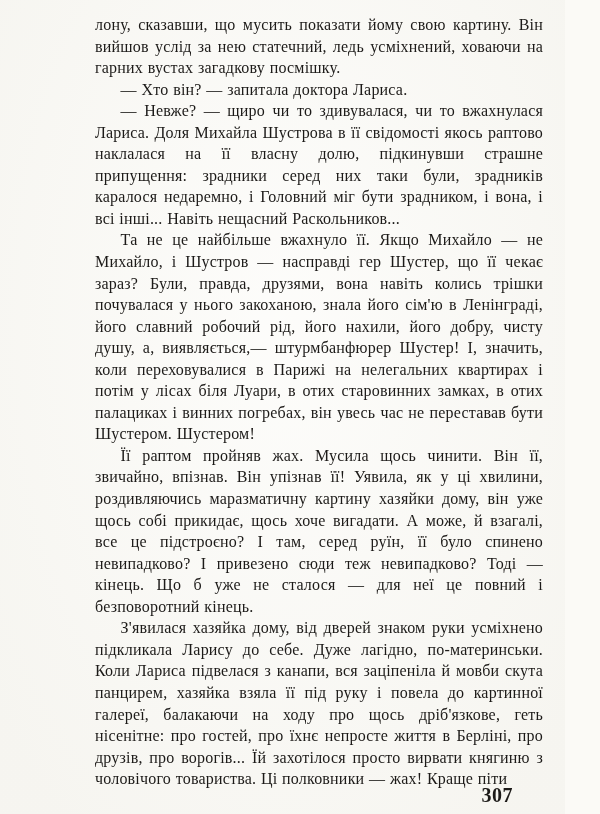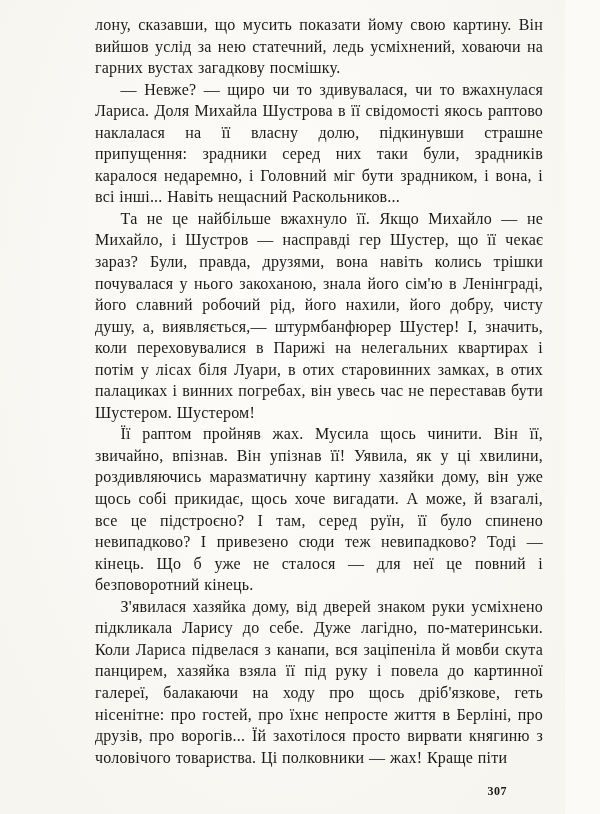--- a/index.html
+++ b/index.html
@@ -36,33 +36,34 @@
   .para {
     margin: 0;
     text-indent: 1.6em;
     word-spacing: 0.5px;
   }
   .para.no-indent {
     text-indent: 0;
   }
   .page-number {
     position: absolute;
-    right: 58px;
+    right: 52px;
     top: 784px;
     color: #1c1a18;
-    font-size: 12px;
+    font-size: 20px;
     letter-spacing: 0.5px;
     font-weight: bold;
   }
 </style>
 </head>
 <body>
 
 <div class="page">
   <div class="text-column">
     <p class="para no-indent">лону, сказавши, що мусить показати йому свою картину. Він вийшов услід за нею статечний, ледь усміхнений, ховаючи на гарних вустах загадкову посмішку.</p>
+    <p class="para">— Хто він? — запитала доктора Лариса.</p>
     <p class="para">— Невже? — щиро чи то здивувалася, чи то вжахнулася Лариса. Доля Михайла Шустрова в її свідомості якось раптово наклалася на її власну долю, підкинувши страшне припущення: зрадники серед них таки були, зрадників каралося недаремно, і Головний міг бути зрадником, і вона, і всі інші... Навіть нещасний Раскольников...</p>
     <p class="para">Та не це найбільше вжахнуло її. Якщо Михайло — не Михайло, і Шустров — насправді гер Шустер, що її чекає зараз? Були, правда, друзями, вона навіть колись трішки почувалася у нього закоханою, знала його сім'ю в Ленінграді, його славний робочий рід, його нахили, його добру, чисту душу, а, виявляється,— штурмбанфюрер Шустер! І, значить, коли переховувалися в Парижі на нелегальних квартирах і потім у лісах біля Луари, в отих старовинних замках, в отих палациках і винних погребах, він увесь час не переставав бути Шустером. Шустером!</p>
     <p class="para">Її раптом пройняв жах. Мусила щось чинити. Він її, звичайно, впізнав. Він упізнав її! Уявила, як у ці хвилини, роздивляючись маразматичну картину хазяйки дому, він уже щось собі прикидає, щось хоче вигадати. А може, й взагалі, все це підстроєно? І там, серед руїн, її було спинено невипадково? І привезено сюди теж невипадково? Тоді — кінець. Що б уже не сталося — для неї це повний і безповоротний кінець.</p>
     <p class="para">З'явилася хазяйка дому, від дверей знаком руки усміхнено підкликала Ларису до себе. Дуже лагідно, по-материнськи. Коли Лариса підвелася з канапи, вся заціпеніла й мовби скута панцирем, хазяйка взяла її під руку і повела до картинної галереї, балакаючи на ходу про щось дріб'язкове, геть нісенітне: про гостей, про їхнє непросте життя в Берліні, про друзів, про ворогів... Їй захотілося просто вирвати княгиню з чоловічого товариства. Ці полковники — жах! Краще піти</p>
   </div>
   <div class="page-number">307</div>
 </div>
 
 </body></html>

